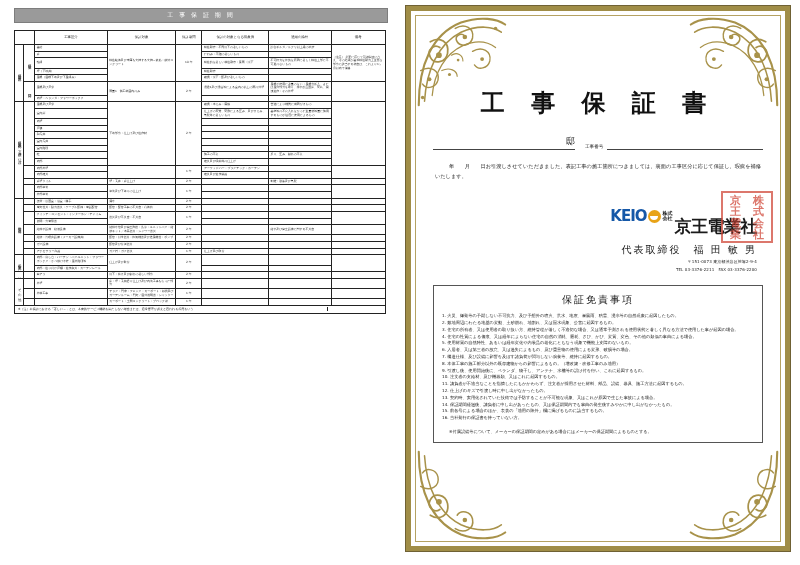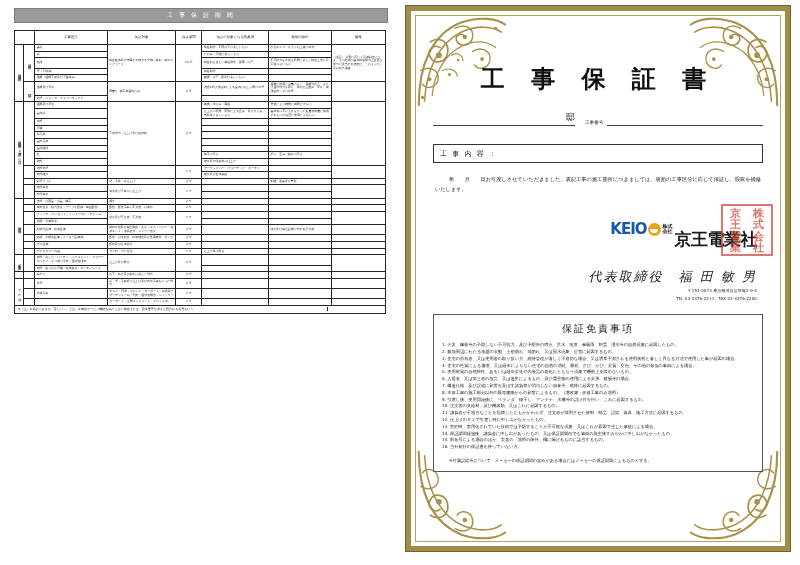--- a/index.html
+++ b/index.html
@@ -60,21 +60,21 @@
   .cert-inner{
     position:absolute;inset:4px;border:1px solid #b5a262;background:#fff;
   }
   .orn{position:absolute;width:96px;height:96px;pointer-events:none;}
   .orn svg{width:100%;height:100%;display:block;}
   .orn-tl{top:2px;left:2px;}
   .orn-tr{top:2px;right:2px;transform:scaleX(-1);}
   .orn-bl{bottom:2px;left:2px;transform:scaleY(-1);}
   .orn-br{bottom:2px;right:2px;transform:scale(-1,-1);}
 
-  .cert-body{position:relative;z-index:3;padding:4px 22px;height:100%;box-sizing:border-box;border-radius:21px;}
+  .cert-body{position:relative;z-index:3;padding:28px 22px;height:100%;box-sizing:border-box;border-radius:21px;}
   .cert-title{
     text-align:center;font-size:24px;letter-spacing:9px;margin:48px 0 0 0;
     font-family:"DejaVu Serif","Liberation Serif",serif;font-weight:bold;color:#111;
   }
   .owner-row{display:flex;align-items:flex-end;margin:16px 0 0 0;gap:10px;}
   .owner-line{flex:0 0 142px;border-bottom:1px solid #444;text-align:right;font-size:9px;padding-bottom:1px;}
   .job-no-wrap{flex:1;display:flex;align-items:flex-end;gap:4px;}
   .job-no-label{font-size:4.6px;white-space:nowrap;padding-bottom:1px;}
   .job-no-line{flex:1;border-bottom:1px solid #444;height:9px;}
 
@@ -87,21 +87,21 @@
 
   .sign-block{margin-top:16px;position:relative;display:flex;justify-content:flex-end;padding-right:6px;}
   .sign-inner{text-align:right;position:relative;}
   .logo-row{display:flex;align-items:center;justify-content:flex-end;gap:2px;}
   .keio-mark{display:flex;align-items:center;gap:1px;}
   .keio-k{font-size:15px;font-weight:bold;color:#1558a8;line-height:1;letter-spacing:-1px;font-family:"DejaVu Sans",sans-serif;}
   .keio-dot{width:13px;height:13px;border-radius:50%;background:#e8a317;display:inline-block;position:relative;}
   .keio-dot:after{content:"";position:absolute;left:2.5px;top:6px;width:8px;height:4px;border-radius:0 0 8px 8px;background:#fff;}
   .corp{font-size:5px;line-height:1.05;text-align:left;font-weight:bold;}
   .company{font-size:17px;font-weight:bold;letter-spacing:-0.5px;font-family:"DejaVu Serif","Liberation Serif",serif;line-height:1;margin-top:21px;}
-  .ceo{font-size:13px;margin-top:20px;letter-spacing:2px;font-style:italic;}
+  .ceo{font-size:10px;margin-top:8px;letter-spacing:2px;}
   .addr{font-size:4px;margin-top:2px;line-height:1.5;letter-spacing:0.1px;}
   .seal{
     position:absolute;right:-16px;top:-6px;width:52px;height:52px;
     border:2px solid #cf4334;color:#cf4334;opacity:.72;
     display:grid;grid-template-columns:1fr 1fr;place-items:center;
     font-size:11px;font-weight:bold;line-height:1;padding:1px;box-sizing:border-box;
     font-family:"DejaVu Serif","Liberation Serif",serif;transform:rotate(0deg);
   }
 
   .disc-box{margin-top:12px;border:1px solid #555;padding:7px 8px 8px 8px;}
@@ -506,24 +506,20 @@
         <div class="cert-title">工 事 保 証 書</div>
 
         <div class="owner-row">
           <div class="owner-line">邸</div>
           <div class="job-no-wrap">
             <span class="job-no-label">工事番号</span>
             <span class="job-no-line"></span>
           </div>
         </div>
 
-        <div class="content-box">
-          <span>工 事 内 容 ：</span>
-          <span></span>
-        </div>
 
         <div class="para">
           <span class="indent"></span><span>年　　月　　日お引渡しさせていただきました、表記工事の施工箇所につきましては、裏面の工事区分に応じて保証し、瑕疵を補修いたします。</span>
         </div>
 
         <div class="sign-block">
           <div class="sign-inner">
             <div class="logo-row">
               <span class="keio-mark">
                 <span class="keio-k">KEIO</span>

